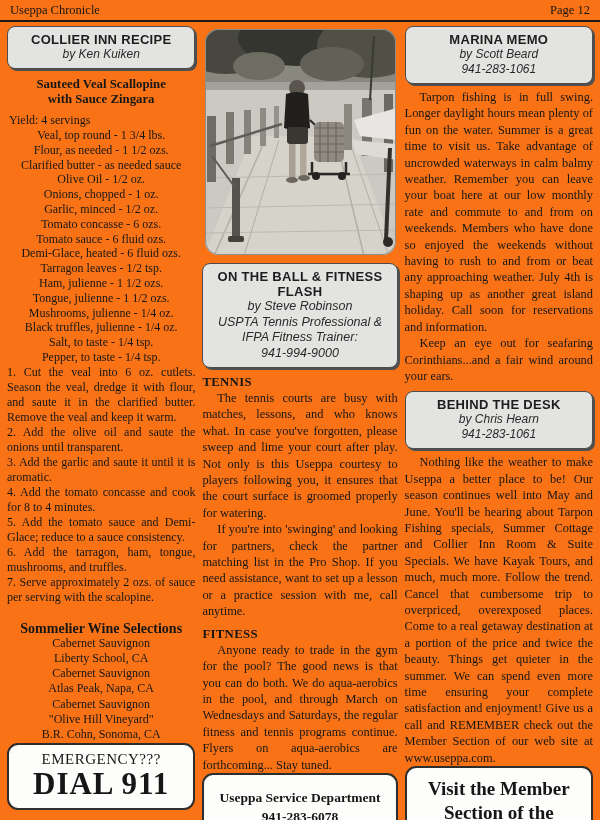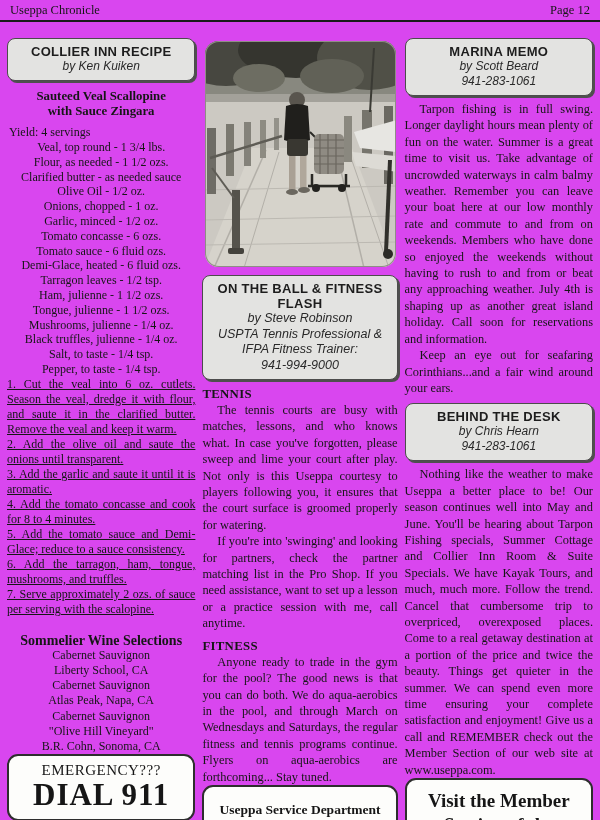--- a/index.html
+++ b/index.html
@@ -1,29 +1,29 @@
 <!DOCTYPE html>
 <html><head>
 <meta charset="utf-8">
 <style>
   * { margin:0; padding:0; box-sizing:border-box; }
   html,body { background:#e9e9e7; }
   .page {
     width:600px; height:820px; margin:0 auto; position:relative;
-    background:#d946ef; color:#161616; overflow:hidden;
+    background:#f97316; color:#161616; overflow:hidden;
     font-family:"Liberation Serif", serif;
   }
   
   .masthead {
     display:flex; justify-content:space-between; align-items:flex-end;
     padding:3px 10px 2px 10px; border-bottom:2px solid #1a1a1a;
   }
   .masthead span { font-size:12.5px; }
   
-  .columns { display:flex; gap:7px; padding:16px 7px 8px 7px; height:796px; }
+  .columns { display:flex; gap:7px; padding:4px 7px 8px 7px; height:796px; }
   .col { display:flex; flex-direction:column; }
   .col-left  { width:193px; }
   .col-mid   { width:200px; }
   .col-right { width:193px; }
   
   .gray-box {
     background:#e3e3e1; border:1px solid #4c4c4c; border-radius:8px;
     box-shadow:2px 2px 0 #4f4f4f; text-align:center; padding:5px 4px 6px;
     font-family:"Liberation Sans", sans-serif;
   }
@@ -31,21 +31,21 @@
   .gray-box .box-sub   { font-style:italic; font-size:12px; line-height:15px; color:#2a2a2a; }
   
   .white-box {
     background:#fdfdfb; border:2px solid #2e2e2e; border-radius:11px;
     text-align:center; padding:10px 6px;
   }
   
   .recipe-title { text-align:center; font-weight:bold; font-size:12.8px; line-height:15px; margin-top:8px; }
   .yield { font-size:12px; line-height:15px; margin-top:6px; padding-left:2px; }
   .ing-list { text-align:center; font-size:12px; line-height:14.8px; }
-  .steps { font-size:12px; line-height:15px; text-align:justify;text-decoration:underline; }
+  .steps { font-size:12px; line-height:15px; text-align:justify; }
   .steps p { margin:0; }
   .wine-head { text-align:center; font-weight:bold; font-size:14px; line-height:15px; margin-top:16px; }
   .wine-list { text-align:center; font-size:12px; line-height:15.2px; }
   .emergency { margin-top:auto; padding:6px 4px 8px; }
   .emergency .em1 { font-weight:normal; font-size:15px; letter-spacing:.5px; }
   .emergency .em2 { font-weight:bold; font-size:31px; line-height:32px; letter-spacing:1px; }
   
   .photo-frame { width:193px; height:228px; margin:2px auto 0; }
   .photo-frame svg { display:block; }
   .flash-box { margin-top:7px; }

